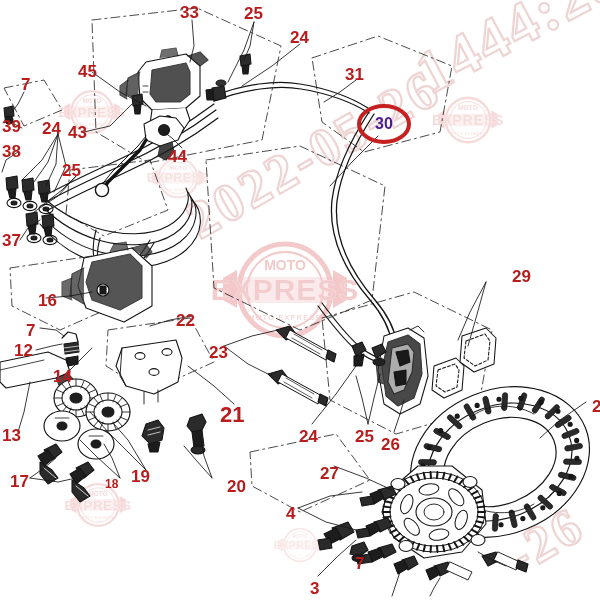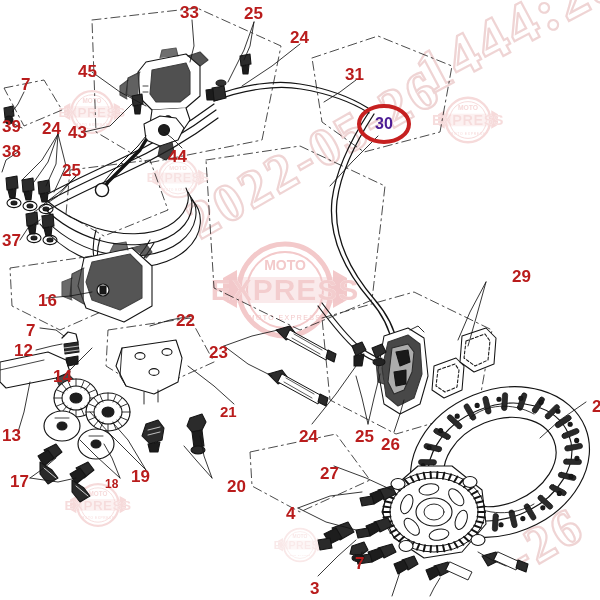--- a/index.html
+++ b/index.html
@@ -563,21 +563,21 @@
       <div class="lbl" style="left: 2px; top: 232px; font-size: 17px;">37</div>
       <div class="lbl" style="left: 29px; top: 292px; font-size: 17px; margin-left: 9px;">16</div>
       <div class="lbl" style="left: 26px; top: 322px; font-size: 17px;">7</div>
       <div class="lbl" style="left: 14px; top: 342px; font-size: 17px;">12</div>
       <div class="lbl" style="left: 53px; top: 368px; font-size: 17px;">14</div>
       <div class="lbl" style="left: 2px; top: 427px; font-size: 17px;">13</div>
       <div class="lbl" style="left: 10px; top: 473px; font-size: 17px;">17</div>
       <div class="lbl" style="left: 105px; top: 478px; font-size: 12px;">18</div>
       <div class="lbl" style="left: 131px; top: 468px; font-size: 17px;">19</div>
       <div class="lbl" style="left: 199px; top: 478px; font-size: 17px; margin-left: 28px;">20</div>
-      <div class="lbl" style="left: 220px; top: 404px; font-size: 15px;">21</div>
+      <div class="lbl" style="left: 220px; top: 404px; font-size: 22px;">21</div>
       <div class="lbl" style="left: 176px; top: 312px; font-size: 17px;">22</div>
       <div class="lbl" style="left: 209px; top: 344px; font-size: 17px;">23</div>
       <div class="lbl" style="left: 78px; top: 63px; font-size: 17px;">45</div>
       <div class="lbl" style="left: 68px; top: 124px; font-size: 17px;">43</div>
       <div class="lbl" style="left: 168px; top: 148px; font-size: 17px;">44</div>
       <div class="lbl" style="left: 180px; top: 4px; font-size: 17px;">33</div>
       <div class="lbl" style="left: 244px; top: 5px; font-size: 17px;">25</div>
       <div class="lbl" style="left: 290px; top: 29px; font-size: 17px;">24</div>
       <div class="lbl" style="left: 345px; top: 66px; font-size: 17px;">31</div>
       <div class="lbl" style="left: 375px; top: 116px; font-size: 16px; color: #4c1d95;">30</div>

